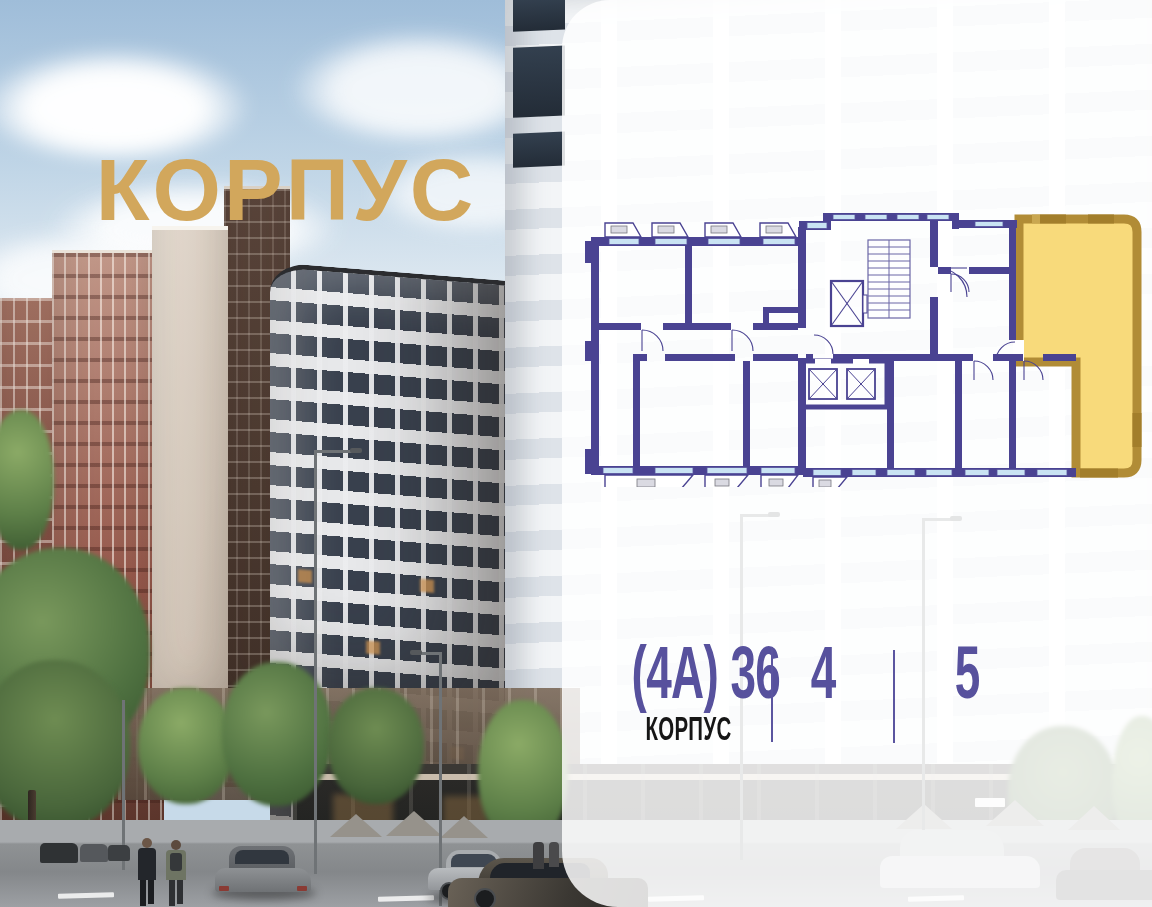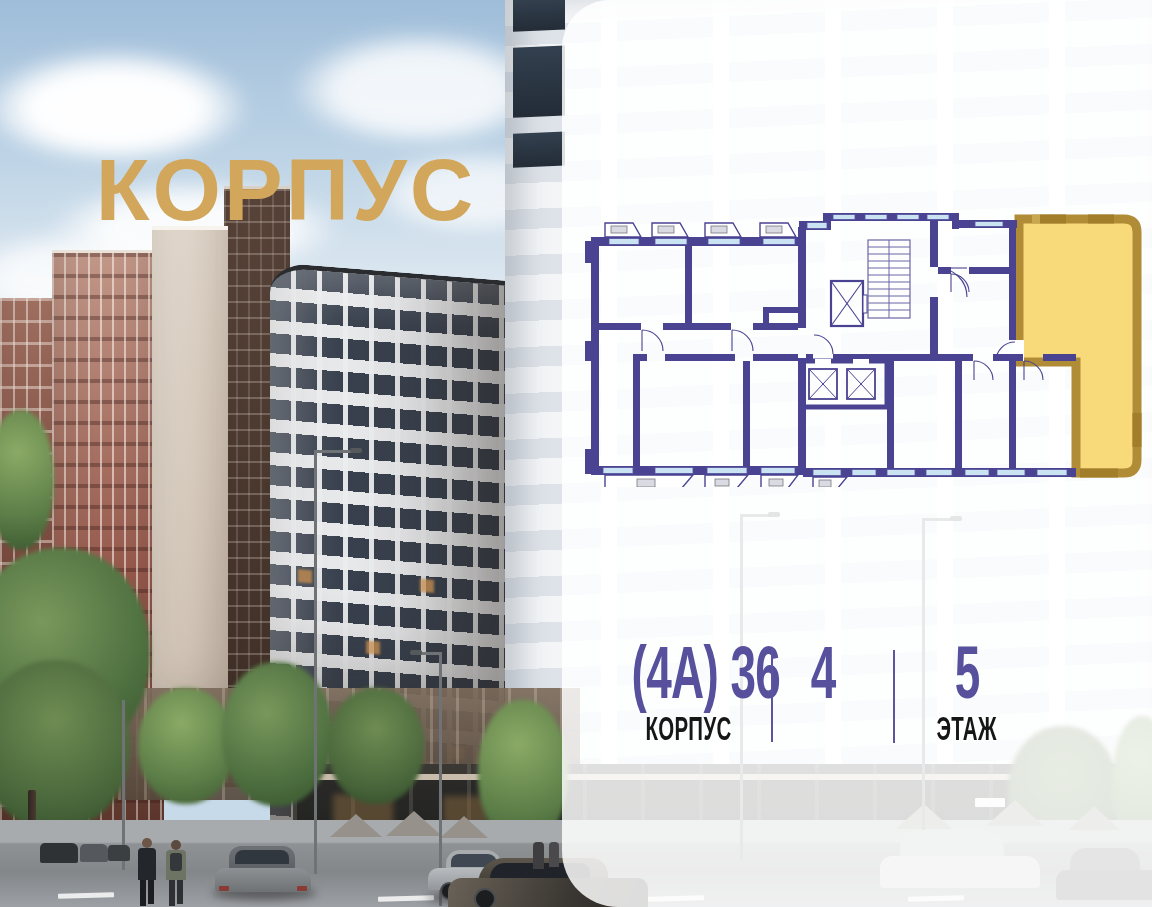--- a/index.html
+++ b/index.html
@@ -403,16 +403,15 @@
     <div class="info-num"><span>(4А) 36</span></div>
     <div class="info-label"><span>КОРПУС</span></div>
   </div>
   <div class="abs vdiv" style="left:771px;top:647px;height:95px;"></div>
   <div class="abs info-group" style="left:758px;width:130px;">
     <div class="info-num"><span>4</span></div>
   </div>
   <div class="abs vdiv" style="left:893px;top:650px;height:93px;"></div>
   <div class="abs info-group" style="left:902px;width:130px;">
     <div class="info-num"><span>5</span></div>
-    <div class="info-label"><span>ЭТАЖ</span></div>
   </div>
 
 </div>
 
 </body></html>

